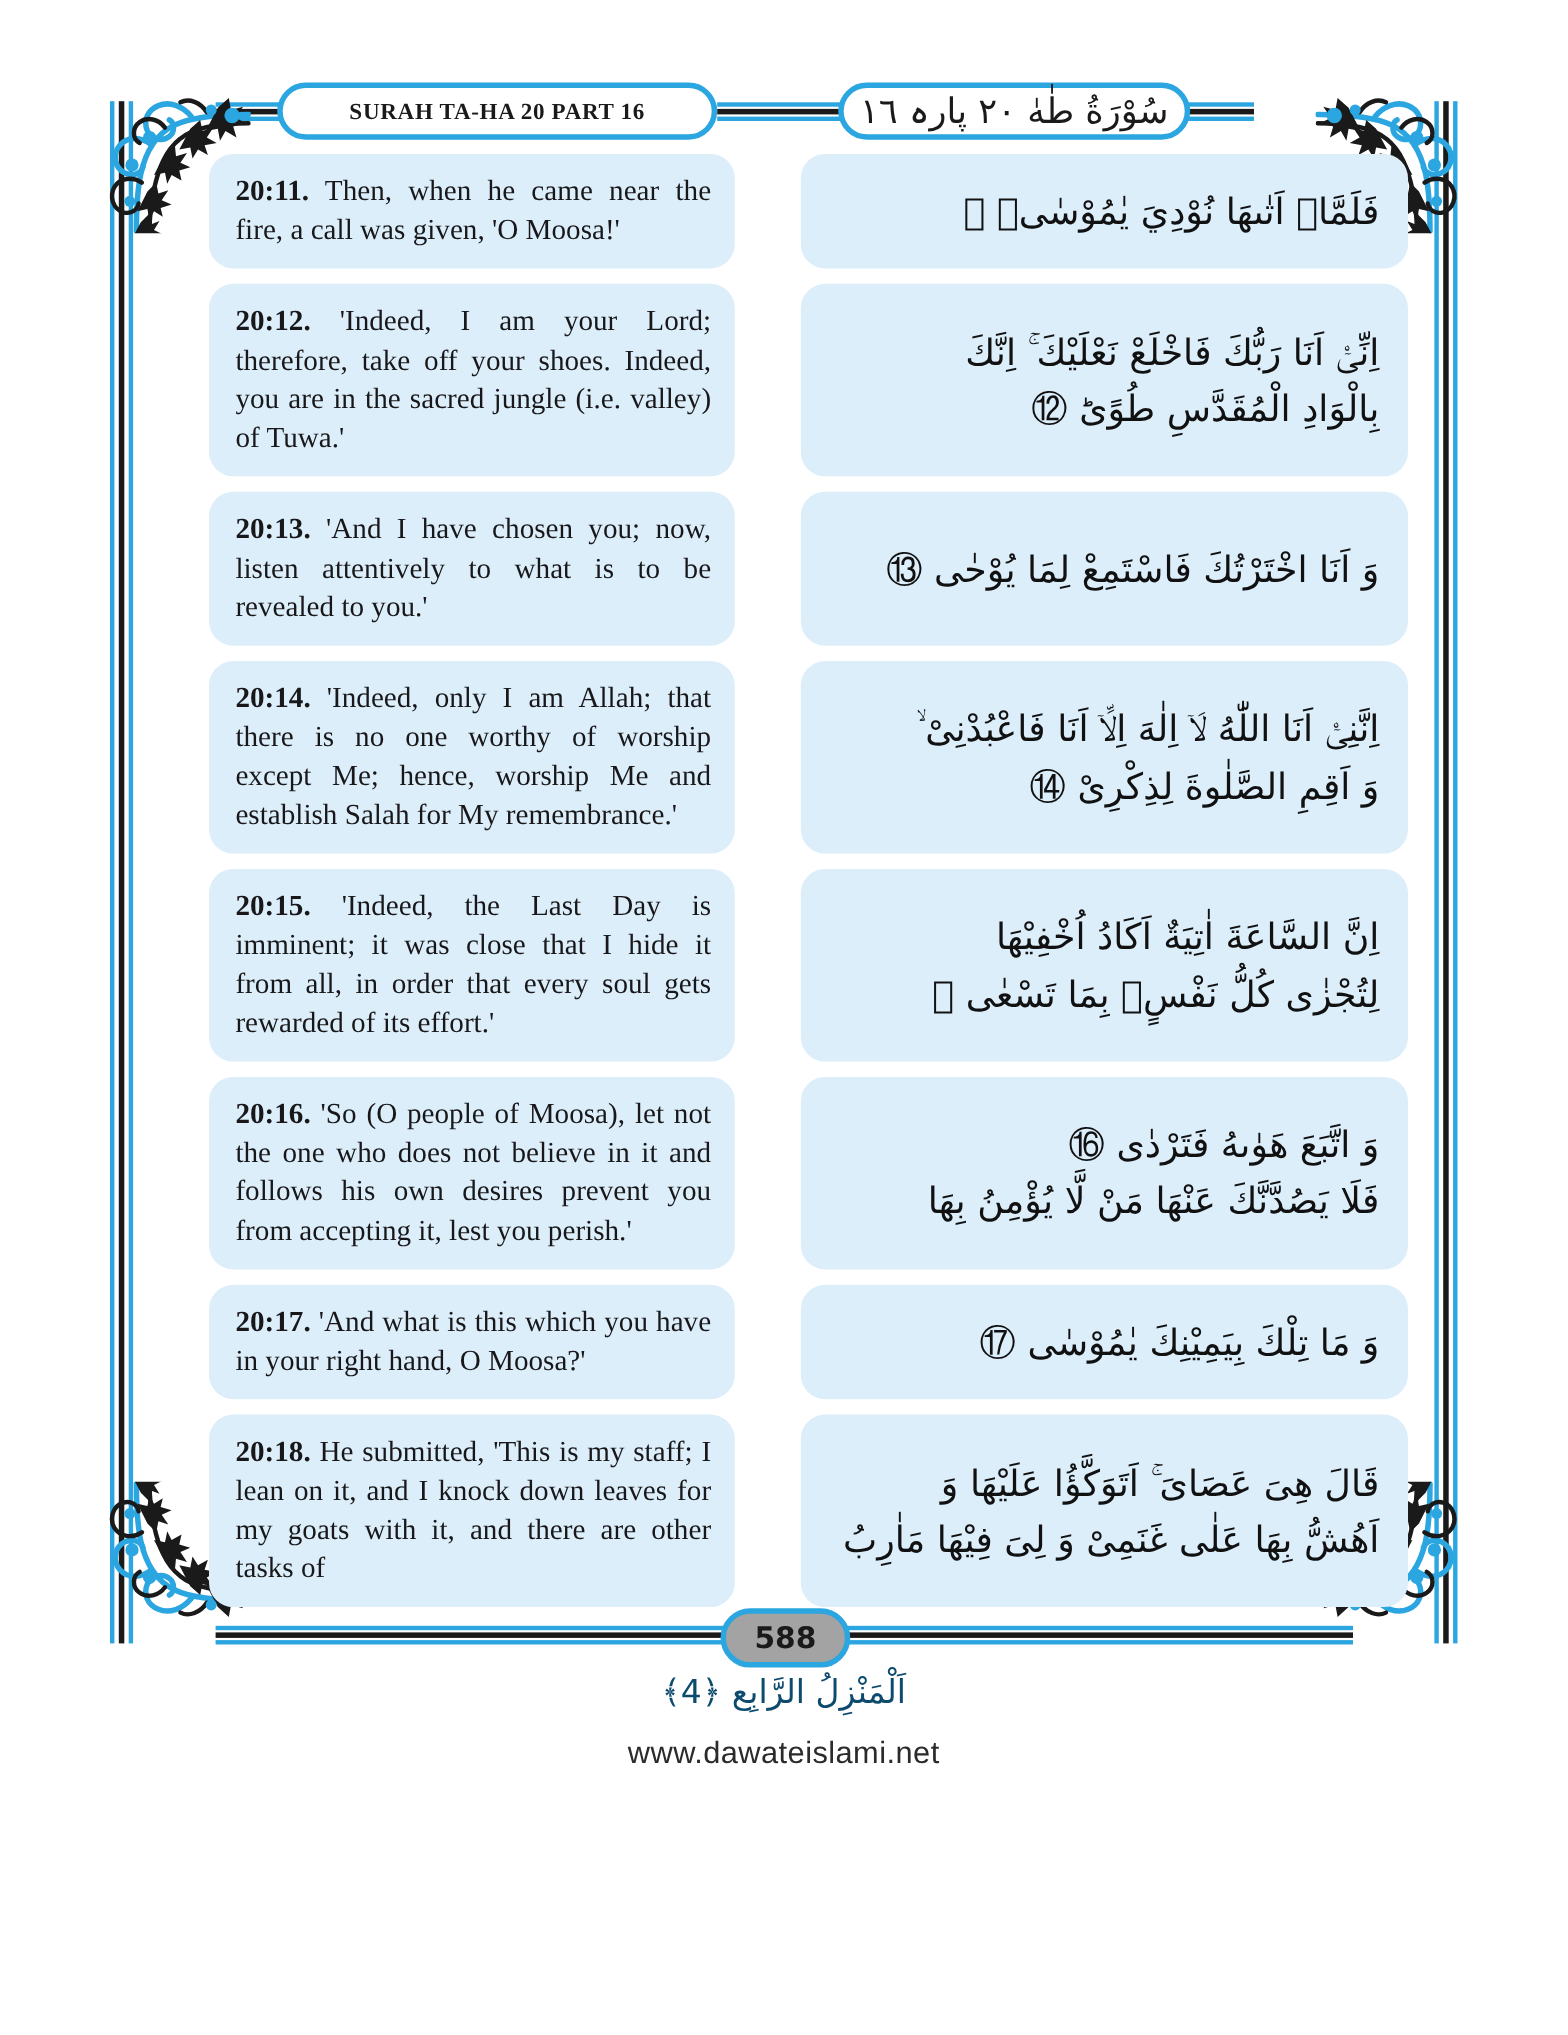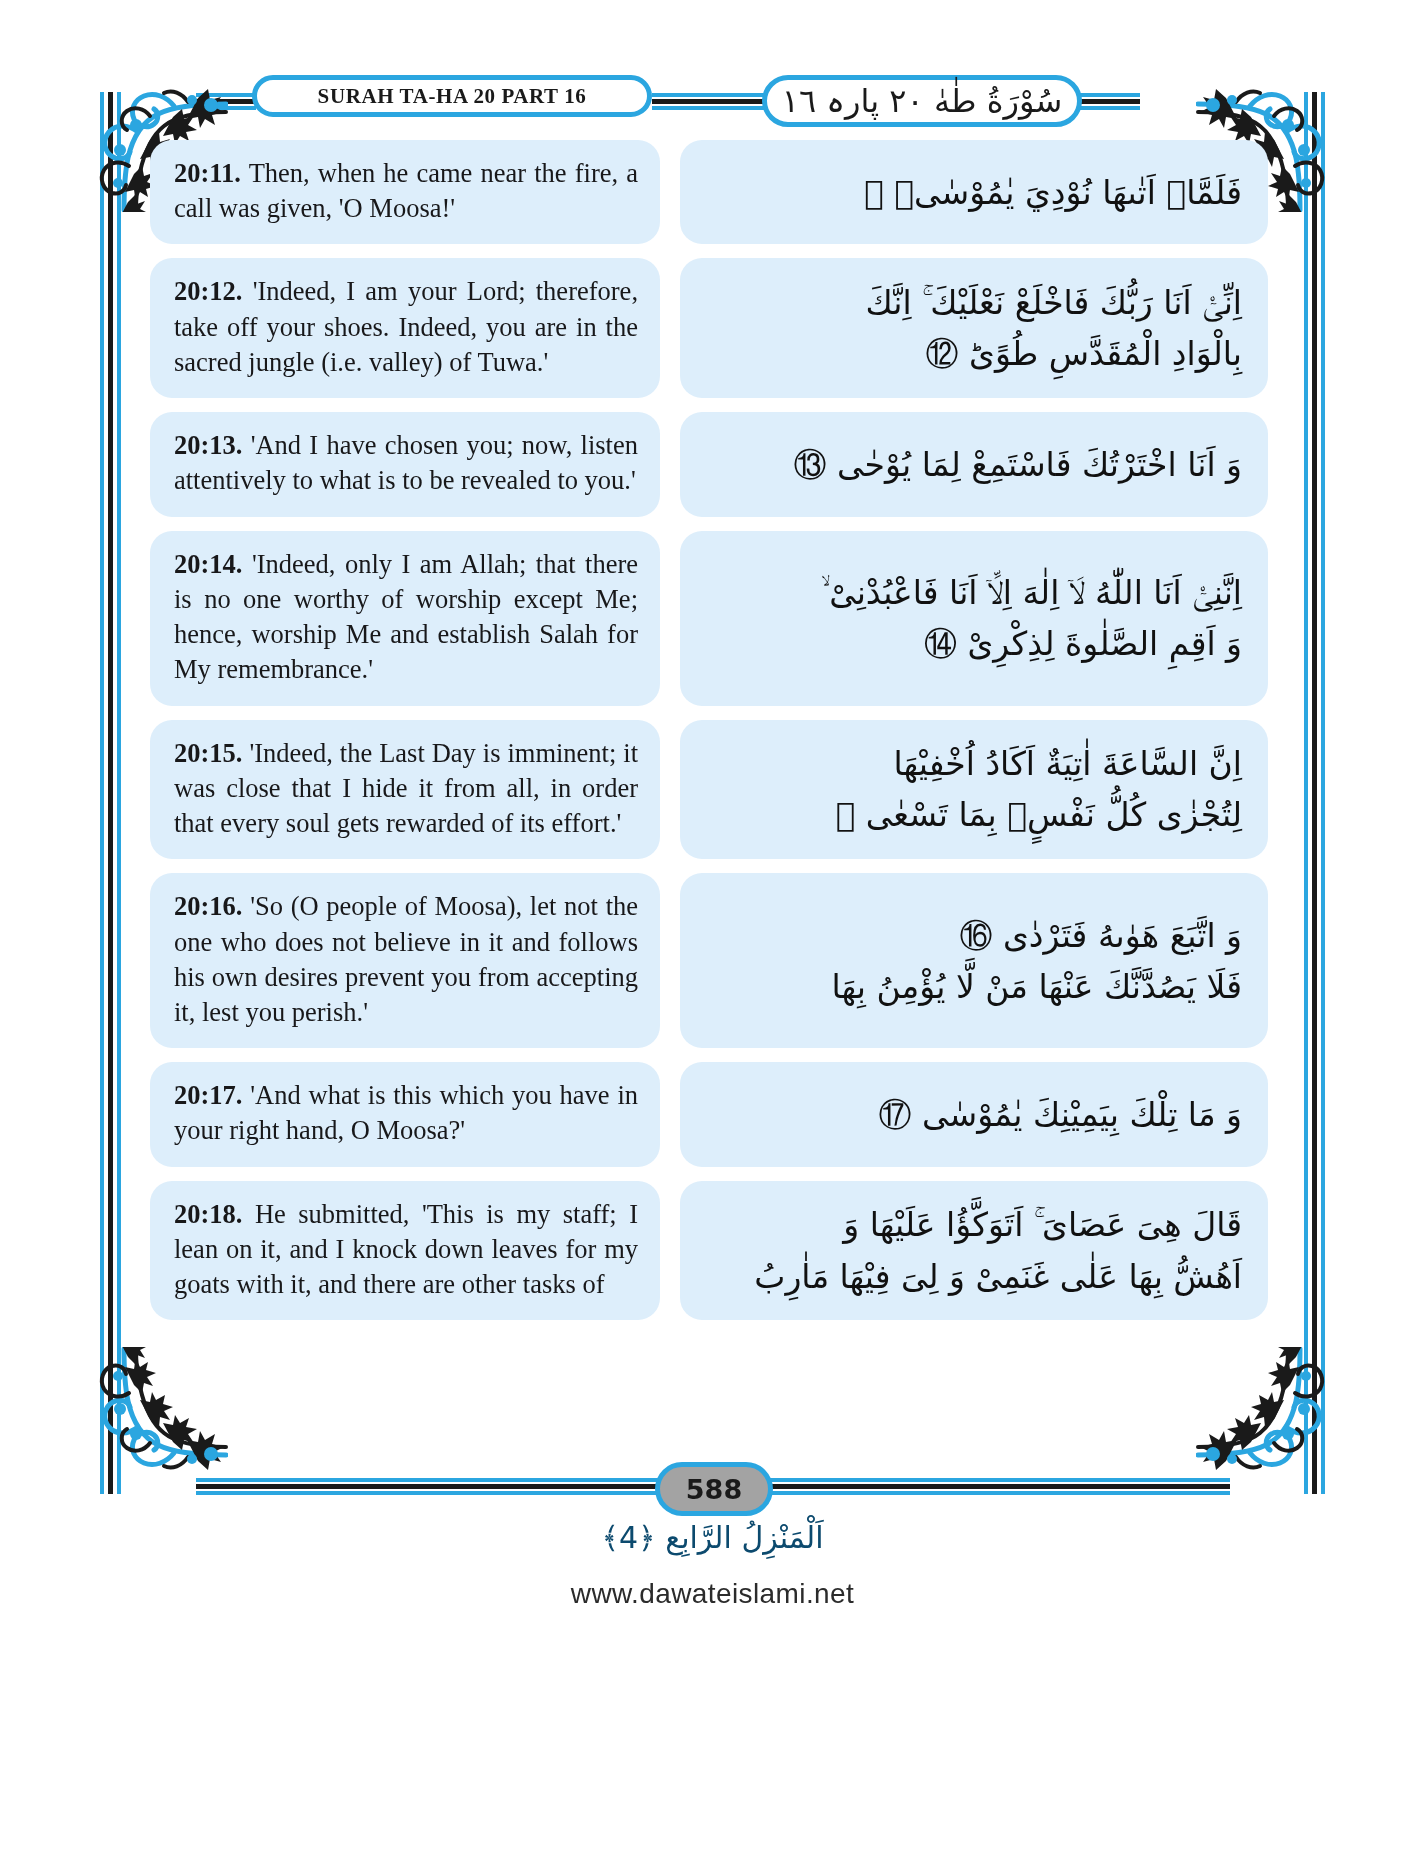--- a/index.html
+++ b/index.html
@@ -48,21 +48,21 @@
   .plaque {
     position: absolute;
     background: #ffffff;
     border: 5px solid #2ba6e0;
     border-radius: 40px;
     box-sizing: border-box;
     display: flex;
     align-items: center;
     justify-content: center;
   }
-  #header-plaque-left  { left: 252px;  top: 75px; width: 400px; height: 42px; }
+  #header-plaque-left  { left: 252px;  top: 75px; width: 400px; height: 52px; }
   #header-plaque-right { left: 762px;  top: 75px; width: 320px; height: 52px; }
 
   #header-surah-en {
     font-family: "Liberation Serif", serif;
     font-weight: bold;
     font-size: 21px;
     letter-spacing: 0.6px;
     color: #1a1a1a;
     white-space: nowrap;
   }
@@ -109,20 +109,21 @@
   .verse-row {
     display: flex;
     gap: 20px;
     margin-bottom: 14px;
     align-items: stretch;
   }
   .box {
     background: #ddeefb;
     border-radius: 22px;
     box-sizing: border-box;
+    margin-left: 40px;
   }
   .en-box {
     width: 510px;
     padding: 16px 22px 18px 24px;
   }
   .ar-box {
     width: 588px;
     padding: 14px 26px 14px 26px;
     display: flex;
     flex-direction: column;

